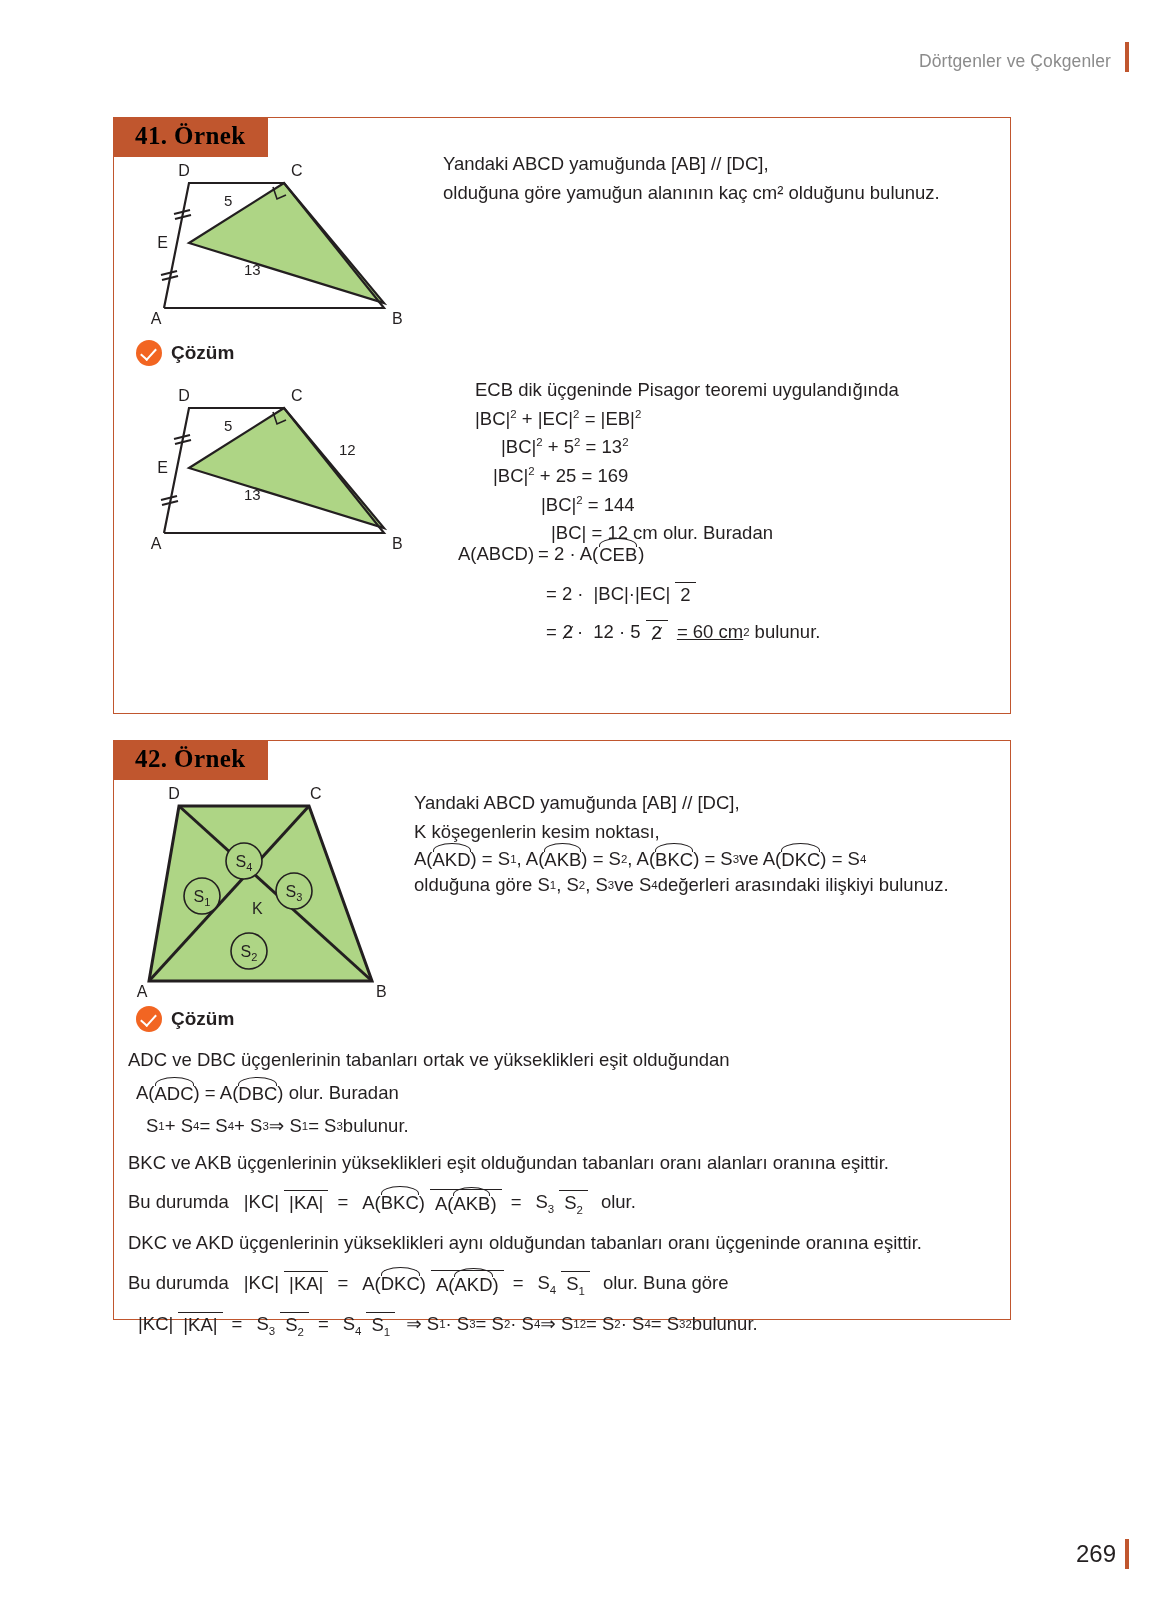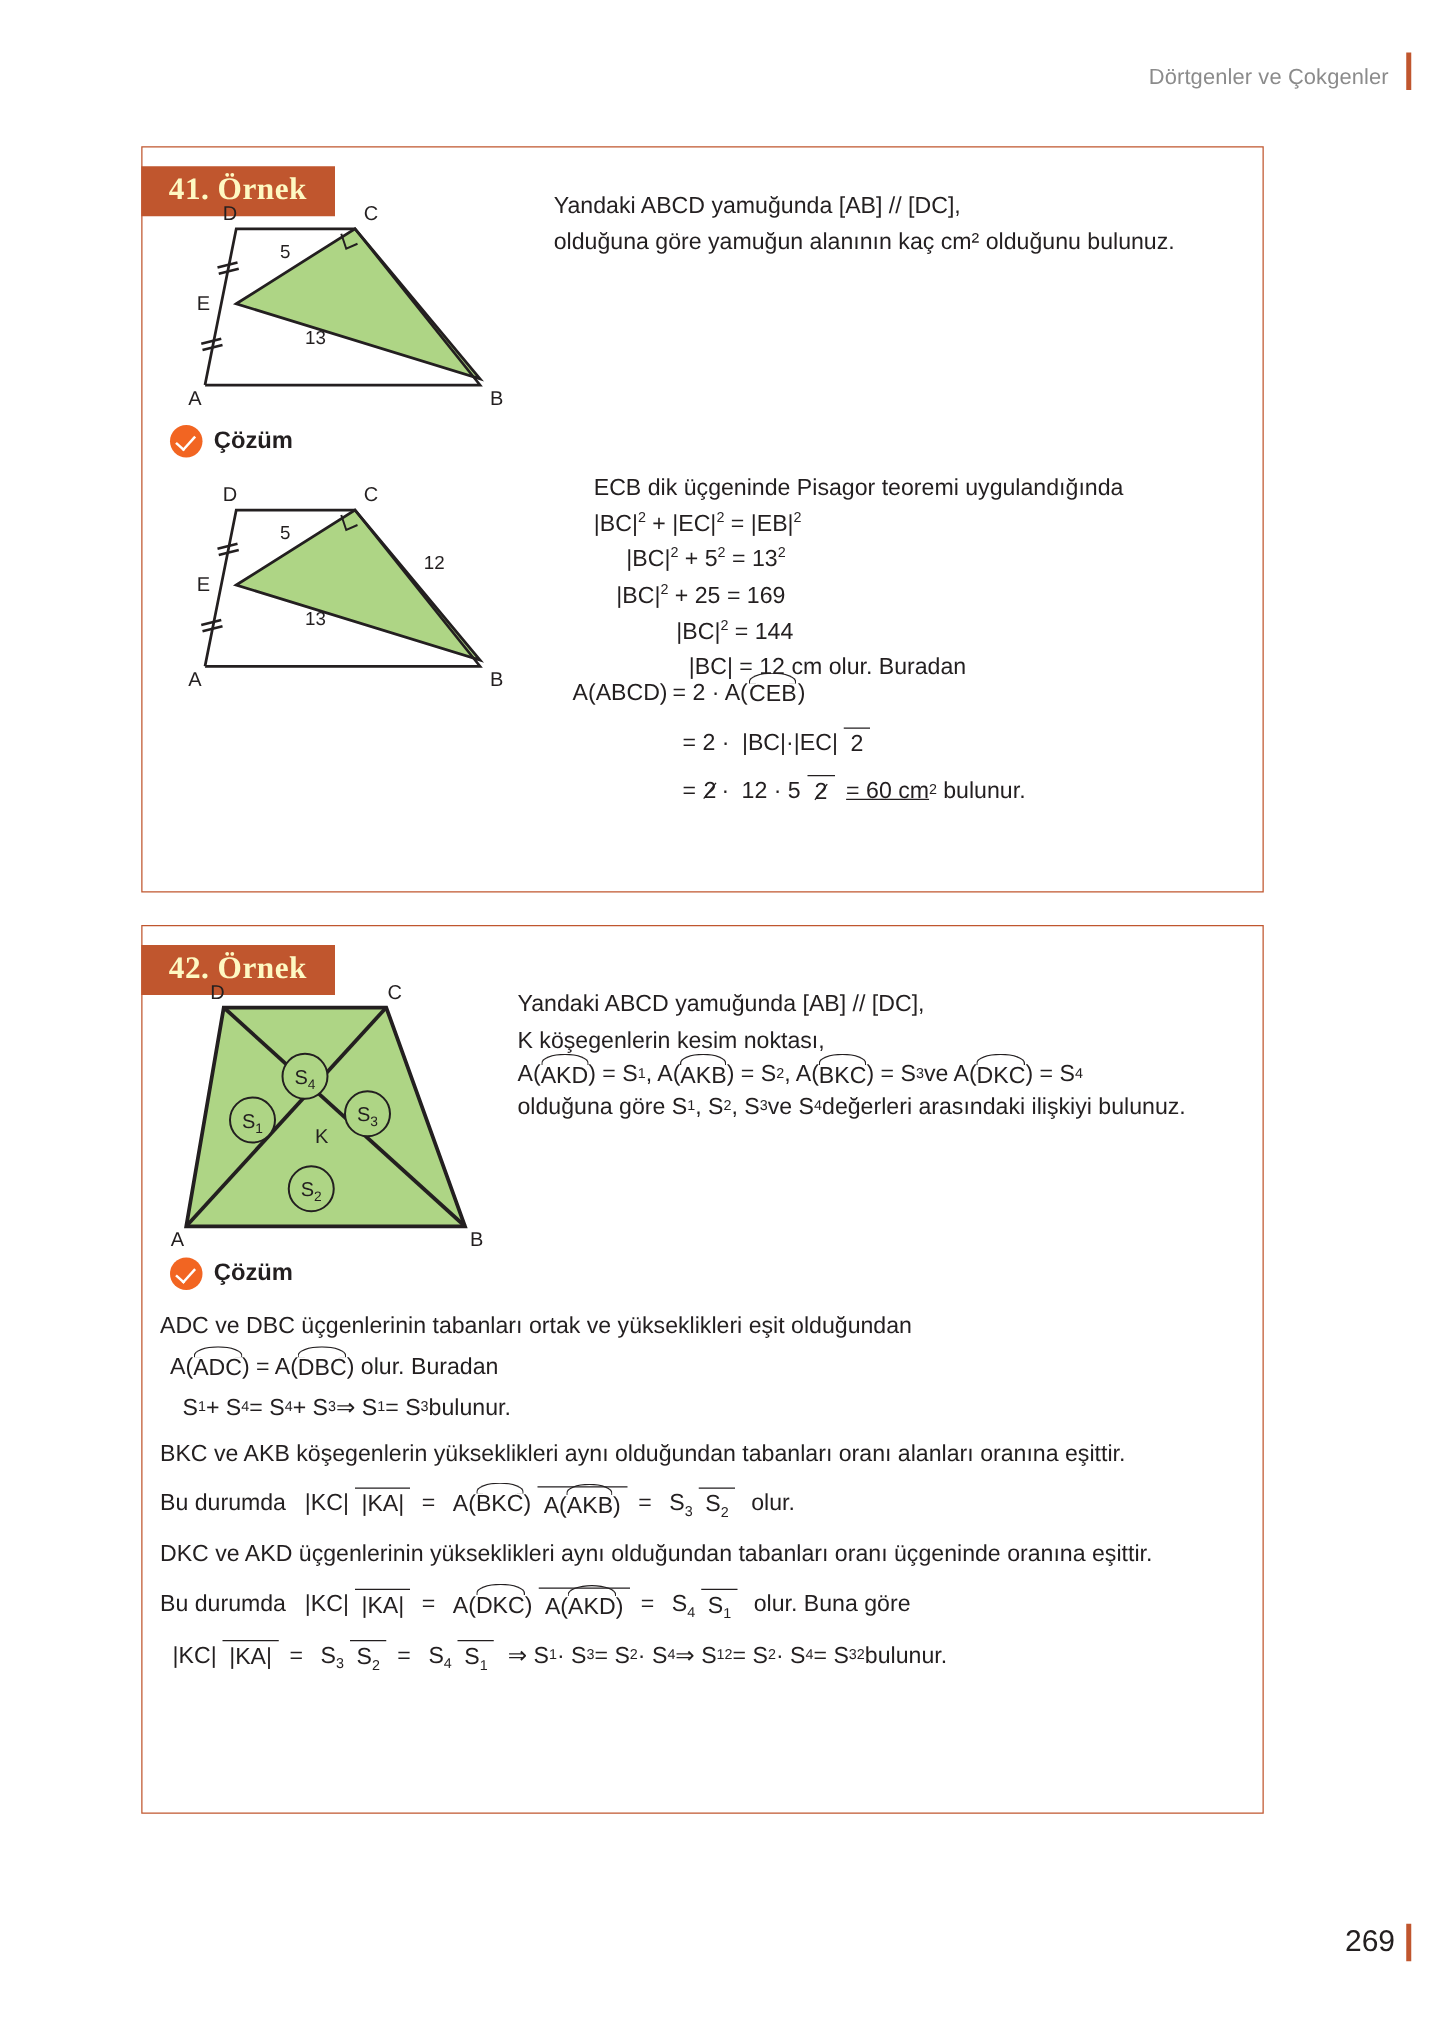--- a/index.html
+++ b/index.html
@@ -25,32 +25,31 @@
     width: 4px; height: 30px; background: #c0562e;
   }
 
   
   .example {
     position: absolute;
     border: 1.4px solid #c0562e;
     background: #fff;
   }
   #ex41 { left: 113px; top: 117px; width: 898px; height: 597px; }
-  #ex42 { left: 113px; top: 740px; width: 898px; height: 711px; }
+  #ex42 { left: 113px; top: 740px; width: 898px; height: 580px; }
 
   .ex-tab {
     position: absolute; left: -1px; top: -1px;
-    background: #c0562e; color: #fef9c3;
+    background: #c0562e; color: #000000;
     font-family: "Liberation Serif", serif;
     font-weight: bold;
     font-size: 25px;
     padding: 6px 22px 8px 22px;
     letter-spacing: .4px;
     line-height: 1.05;
-    margin-top: 16px;
   }
 
   
   .txt { font-size: 18.5px; line-height: 1.55; color: #231f20; }
   sup { font-size: .62em; vertical-align: super; line-height: 0; }
   sub { font-size: .62em; vertical-align: sub; line-height: 0; }
 
   
   .cozum { display: flex; align-items: center; gap: 9px; }
   .cozum .check {
@@ -305,21 +304,21 @@
         <sub>4</sub>
         <span> + S</span>
         <sub>3</sub>
         <span> ⇒ S</span>
         <sub>1</sub>
         <span> = S</span>
         <sub>3</sub>
         <span> bulunur.</span>
     </div>
 
-    <div class="txt" style="margin-top:12px;">BKC ve AKB köşegenlerin yükseklikleri aynı olduğundan tabanları oranı alanları oranına eşittir.</div>
+    <div class="txt" style="margin-top:12px;">BKC ve AKB üçgenlerinin yükseklikleri eşit olduğundan tabanları oranı alanları oranına eşittir.</div>
 
     <div class="mline" style="margin-top:12px;">
       <span>Bu durumda</span>
       <span class="frac" style="margin-left:10px;">
         <span class="num">|KC|</span>
         <span class="den">|KA|</span>
       </span>
       <span style="margin:0 4px;">=</span>
       <span class="frac">
         <span class="num">

